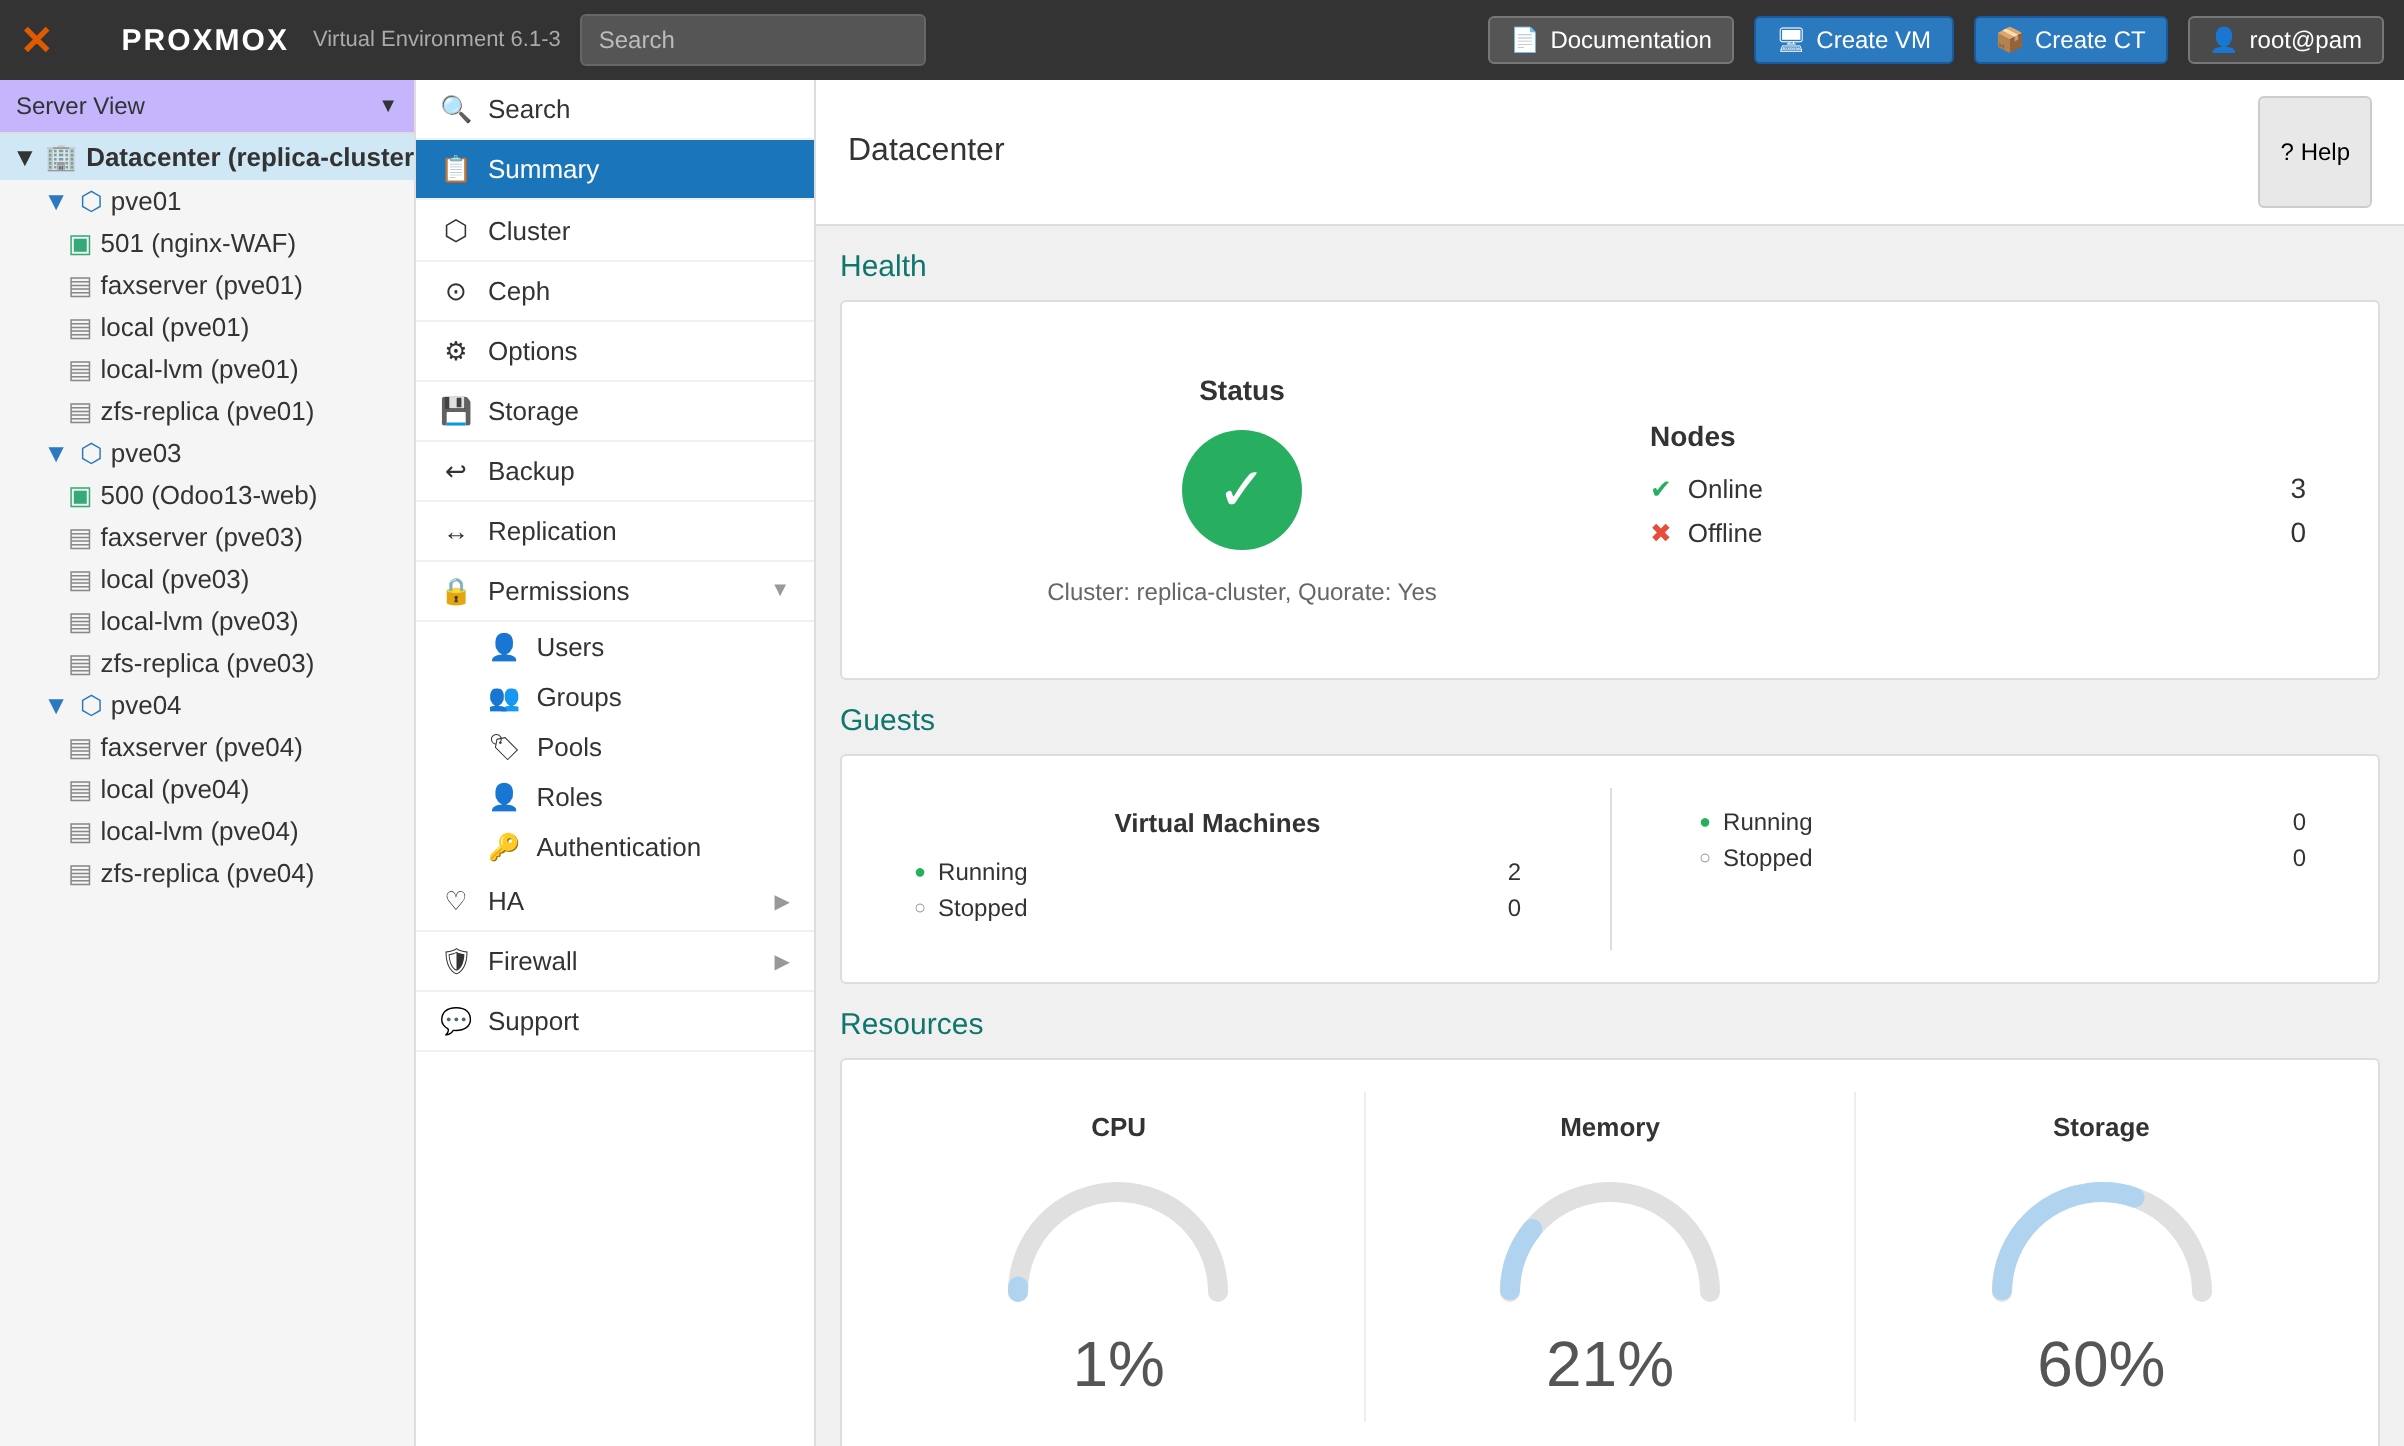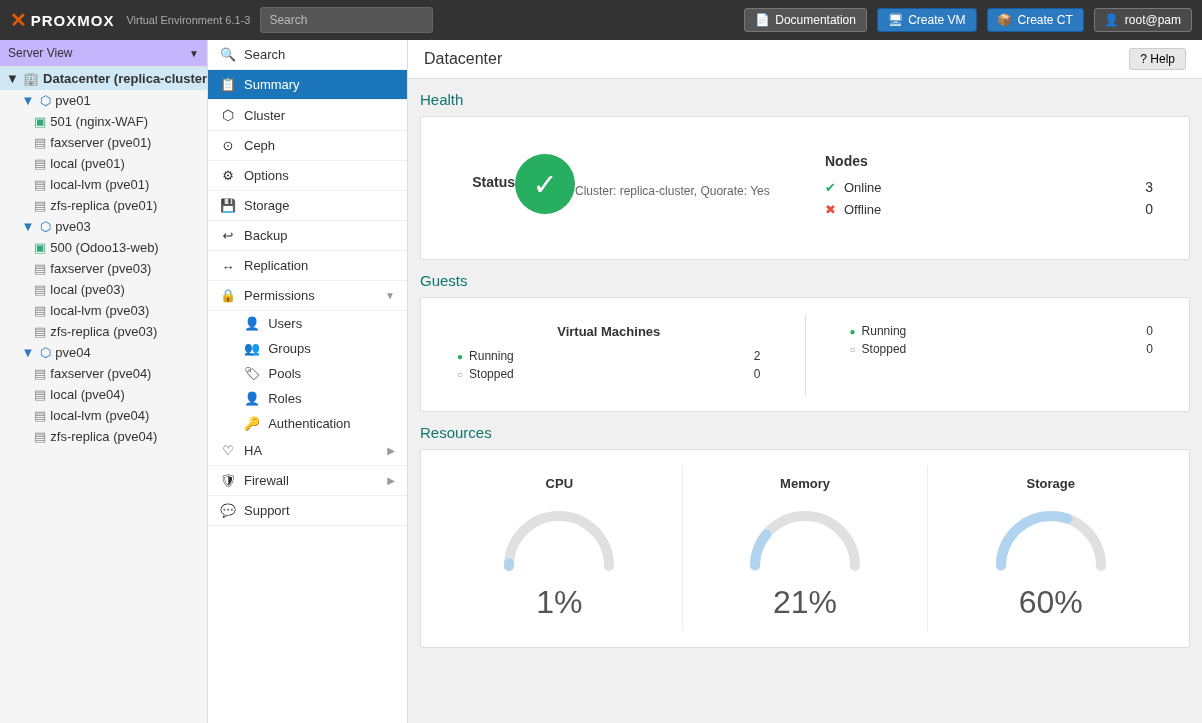--- a/index.html
+++ b/index.html
@@ -55,31 +55,31 @@
       padding: 5px 12px 5px 36px; cursor: pointer; color: #333;
     }
 
     
     #content { flex: 1; overflow-y: auto; background: #f0f0f0; }
     #content-header {
       display: flex; align-items: center; justify-content: space-between;
       background: white; padding: 8px 16px; border-bottom: 1px solid #ddd;
     }
     #content-title { font-size: 16px; font-weight: normal; }
-    .help-btn { background: #e8e8e8; border: 1px solid #ccc; padding: 3px 10px; border-radius: 3px; cursor: pointer; font-size: 12px; }
+    .help-btn { background: #e8e8e8; border: 1px solid #ccc; padding: 20px 10px; border-radius: 3px; cursor: pointer; font-size: 12px; }
 
     #content-body { padding: 12px; }
 
     
     .section-title { font-size: 15px; color: #0f766e; margin-bottom: 8px; font-weight: normal; }
     .card { background: white; border: 1px solid #ddd; border-radius: 3px; margin-bottom: 12px; padding: 16px; }
 
     
     .health-card { display: flex; }
-    .health-status { flex: 1; display: flex; flex-direction: row; align-items: center; justify-content: center; padding: 20px; }
+    .health-status { flex: 1; display: flex; flex-direction: column; align-items: center; justify-content: center; padding: 20px; }
     .health-nodes { flex: 1; display: flex; flex-direction: column; justify-content: center; padding: 20px; }
     .status-circle {
       width: 60px; height: 60px; border-radius: 50%;
       background: #27ae60; display: flex; align-items: center; justify-content: center;
       color: white; font-size: 30px; margin-bottom: 8px;
     }
     .status-label { font-weight: bold; font-size: 14px; }
     .cluster-info { color: #666; font-size: 12px; margin-top: 6px; }
     .nodes-title { font-weight: bold; font-size: 14px; margin-bottom: 10px; }
     .nodes-row { display: flex; align-items: center; gap: 8px; margin-bottom: 6px; font-size: 13px; }
@@ -108,21 +108,21 @@
     ::-webkit-scrollbar { width: 6px; }
     ::-webkit-scrollbar-track { background: #f1f1f1; }
     ::-webkit-scrollbar-thumb { background: #bbb; border-radius: 3px; }
   </style>
 </head>
 <body>
 
 <div id="topbar">
   <div id="logo-area">
     <span id="logo-x" style="color:#e05a00;font-size:20px;font-weight:bold;">✕</span>
-    <span id="logo-text" style="color:white;font-size:15px;font-weight:bold;letter-spacing:1px;">PROXMOX</span>
+    <span id="logo-text" style="color:white;font-size:15px;font-weight:bold;letter-spacing:1px;margin-left:30px;">PROXMOX</span>
     <span id="logo-sub" style="color:#aaa;font-size:11px;margin-left:8px;">Virtual Environment 6.1-3</span>
   </div>
   <input type="text" id="top-search" style="flex: 0 0 160px; height: 26px; border: 1px solid rgb(102, 102, 102); background: rgb(85, 85, 85); color: white; padding: 0px 8px; border-radius: 3px; font-size: 12px;" placeholder="Search">
   <div id="topbar-spacer" style="flex:1;"></div>
   <button class="top-btn">
     <span>📄</span>
     <span>Documentation</span>
   </button>
   <button class="top-btn" style="background:#2b7abf;border-color:#1a5a9f;">
     <span>🖥</span>

